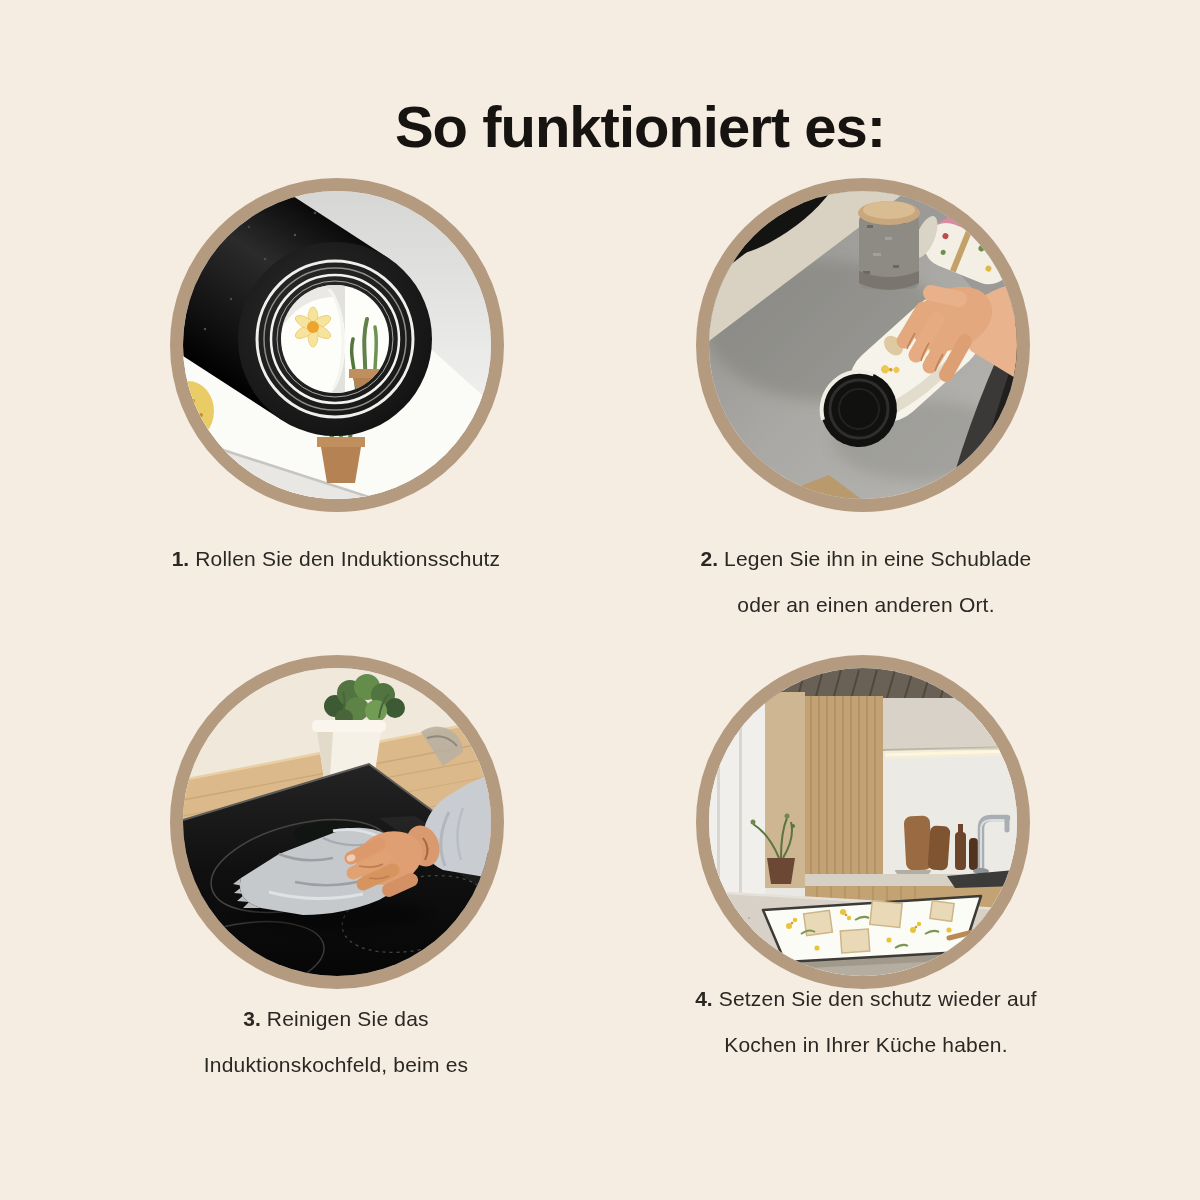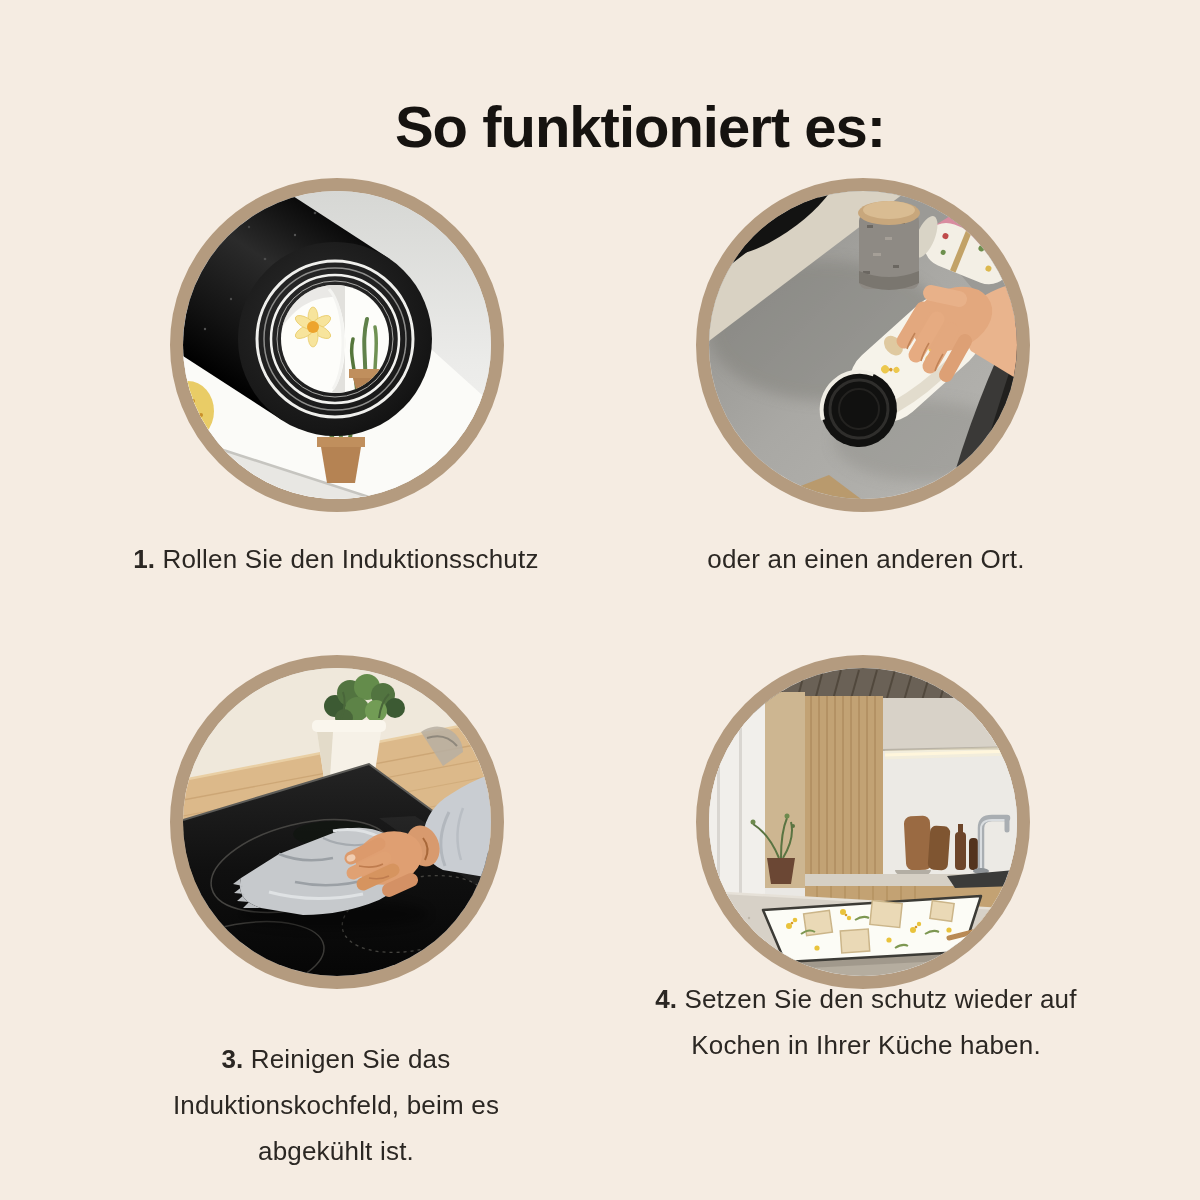--- a/index.html
+++ b/index.html
@@ -20,27 +20,27 @@
     position:absolute;width:308px;height:308px;border:13px solid var(--ring);
     border-radius:50%;overflow:hidden;background:#e8e7e4;
   }
   .photo-circle svg{display:block;width:308px;height:308px;}
   #circle1{left:170px;top:178px;}
   #circle2{left:696px;top:178px;}
   #circle3{left:170px;top:655px;}
   #circle4{left:696px;top:655px;}
   .caption{
     position:absolute;width:620px;text-align:center;
-    font-size:26px;line-height:46px;color:var(--caption-color);letter-spacing:.2px;
+    font-size:21px;line-height:46px;color:var(--caption-color);letter-spacing:.2px;
   }
   .caption .cap-line{white-space:nowrap;}
   .caption b{font-weight:bold;letter-spacing:0;}
   #caption1{left:26px;top:536px;}
   #caption2{left:556px;top:536px;}
-  #caption3{left:26px;top:1036px;}
+  #caption3{left:26px;top:996px;}
   #caption4{left:556px;top:976px;}
 </style>
 </head>
 <body>
 
 <div class="canvas">
 
   <h1 class="title">So funktioniert es:</h1>
 
   <div class="photo-circle" id="circle1">
@@ -407,27 +407,27 @@
       <ellipse cx="300" cy="291" rx="30" ry="10" fill="#cda76c"></ellipse>
       <rect x="294" y="236" width="18" height="16" rx="6" fill="#f3efe8"></rect>
     </svg>
   </div>
 
   <div class="caption" id="caption1">
     <div class="cap-line"><b>1.</b> <span>Rollen Sie den Induktionsschutz</span></div>
   </div>
 
   <div class="caption" id="caption2">
+    <div class="cap-line"><b>2.</b> <span>Legen Sie ihn in eine Schublade</span></div>
     <div class="cap-line">oder an einen anderen Ort.</div>
   </div>
 
   <div class="caption" id="caption3">
     <div class="cap-line"><b>3.</b> <span>Reinigen Sie das</span></div>
     <div class="cap-line">Induktionskochfeld, beim es</div>
-    <div class="cap-line">abgekühlt ist.</div>
   </div>
 
   <div class="caption" id="caption4">
     <div class="cap-line"><b>4.</b> <span>Setzen Sie den schutz wieder auf</span></div>
     <div class="cap-line">Kochen in Ihrer Küche haben.</div>
   </div>
 
 </div>
 
 </body></html>

